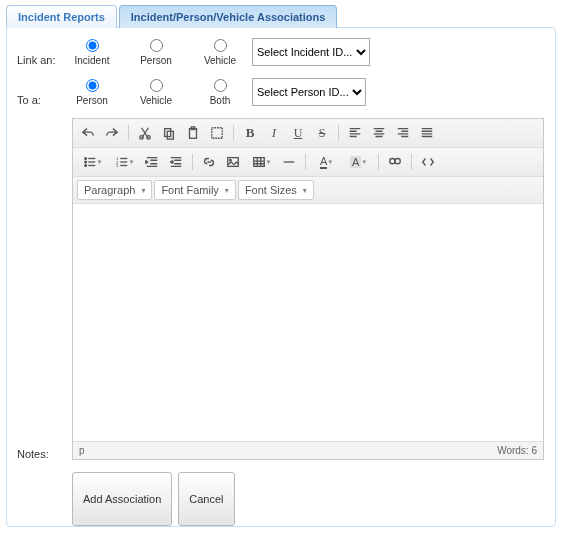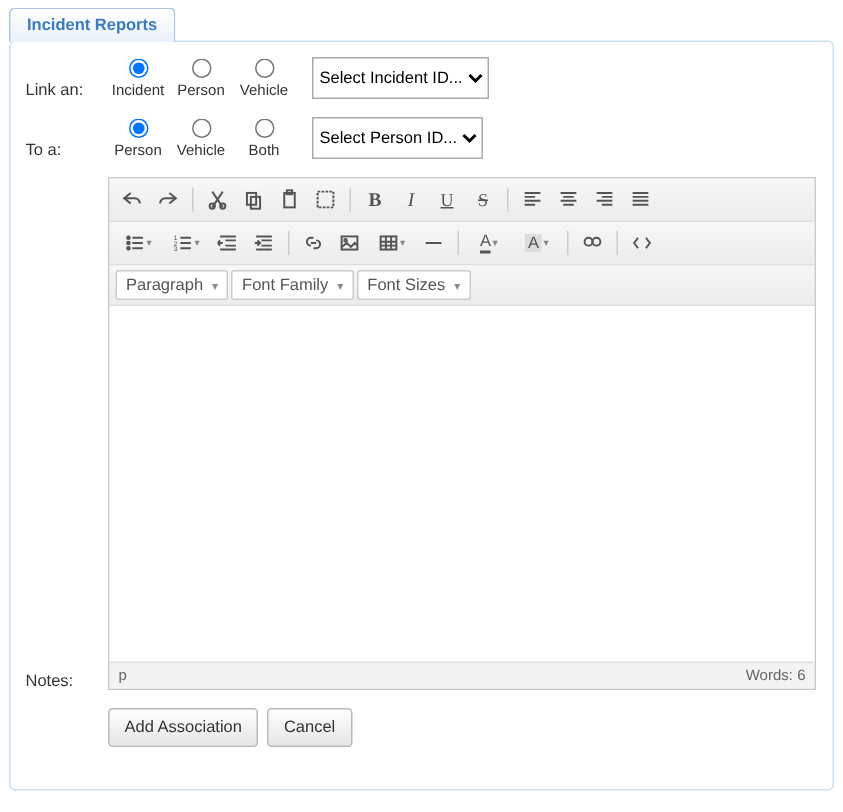--- a/index.html
+++ b/index.html
@@ -60,21 +60,21 @@
     margin-bottom: 12px;
   }
   .form-label {
     width: 55px;
     font-size: 11px;
     color: #333;
     padding-top: 2px;
   }
   .radios {
     display: flex;
-    gap: 2px;
+    gap: 24px;
     margin-right: 12px;
   }
   .radio-col {
     display: flex;
     flex-direction: column;
     align-items: center;
     width: 40px;
   }
   .radio-col input { margin-bottom: 3px; }
   .radio-col label { font-size: 10px; }
@@ -154,32 +154,33 @@
   }
   .action-row {
     margin-top: 10px;
     margin-left: 55px;
     display: flex;
     gap: 6px;
   }
   .btn {
     border: 1px solid #b8b8b8;
     border-radius: 3px;
-    padding: 6px 10px;
+    padding: 20px 10px;
     font-size: 11px;
     background: linear-gradient(#fefefe, #e5e5e5);
     cursor: pointer;
     color: #333;
   }
 </style>
 </head>
 <body>
 
 <div class="tabs">
   <div class="tab">Incident Reports</div>
+  <div class="tab active">Incident/Person/Vehicle Associations</div>
 </div>
 
 <div class="panel">
 
   <div class="form-row">
     <div class="form-label">Link an:</div>
     <div class="radios">
       <div class="radio-col">
         <input type="radio" name="linkan" checked="" style="">
         <label>Incident</label>

